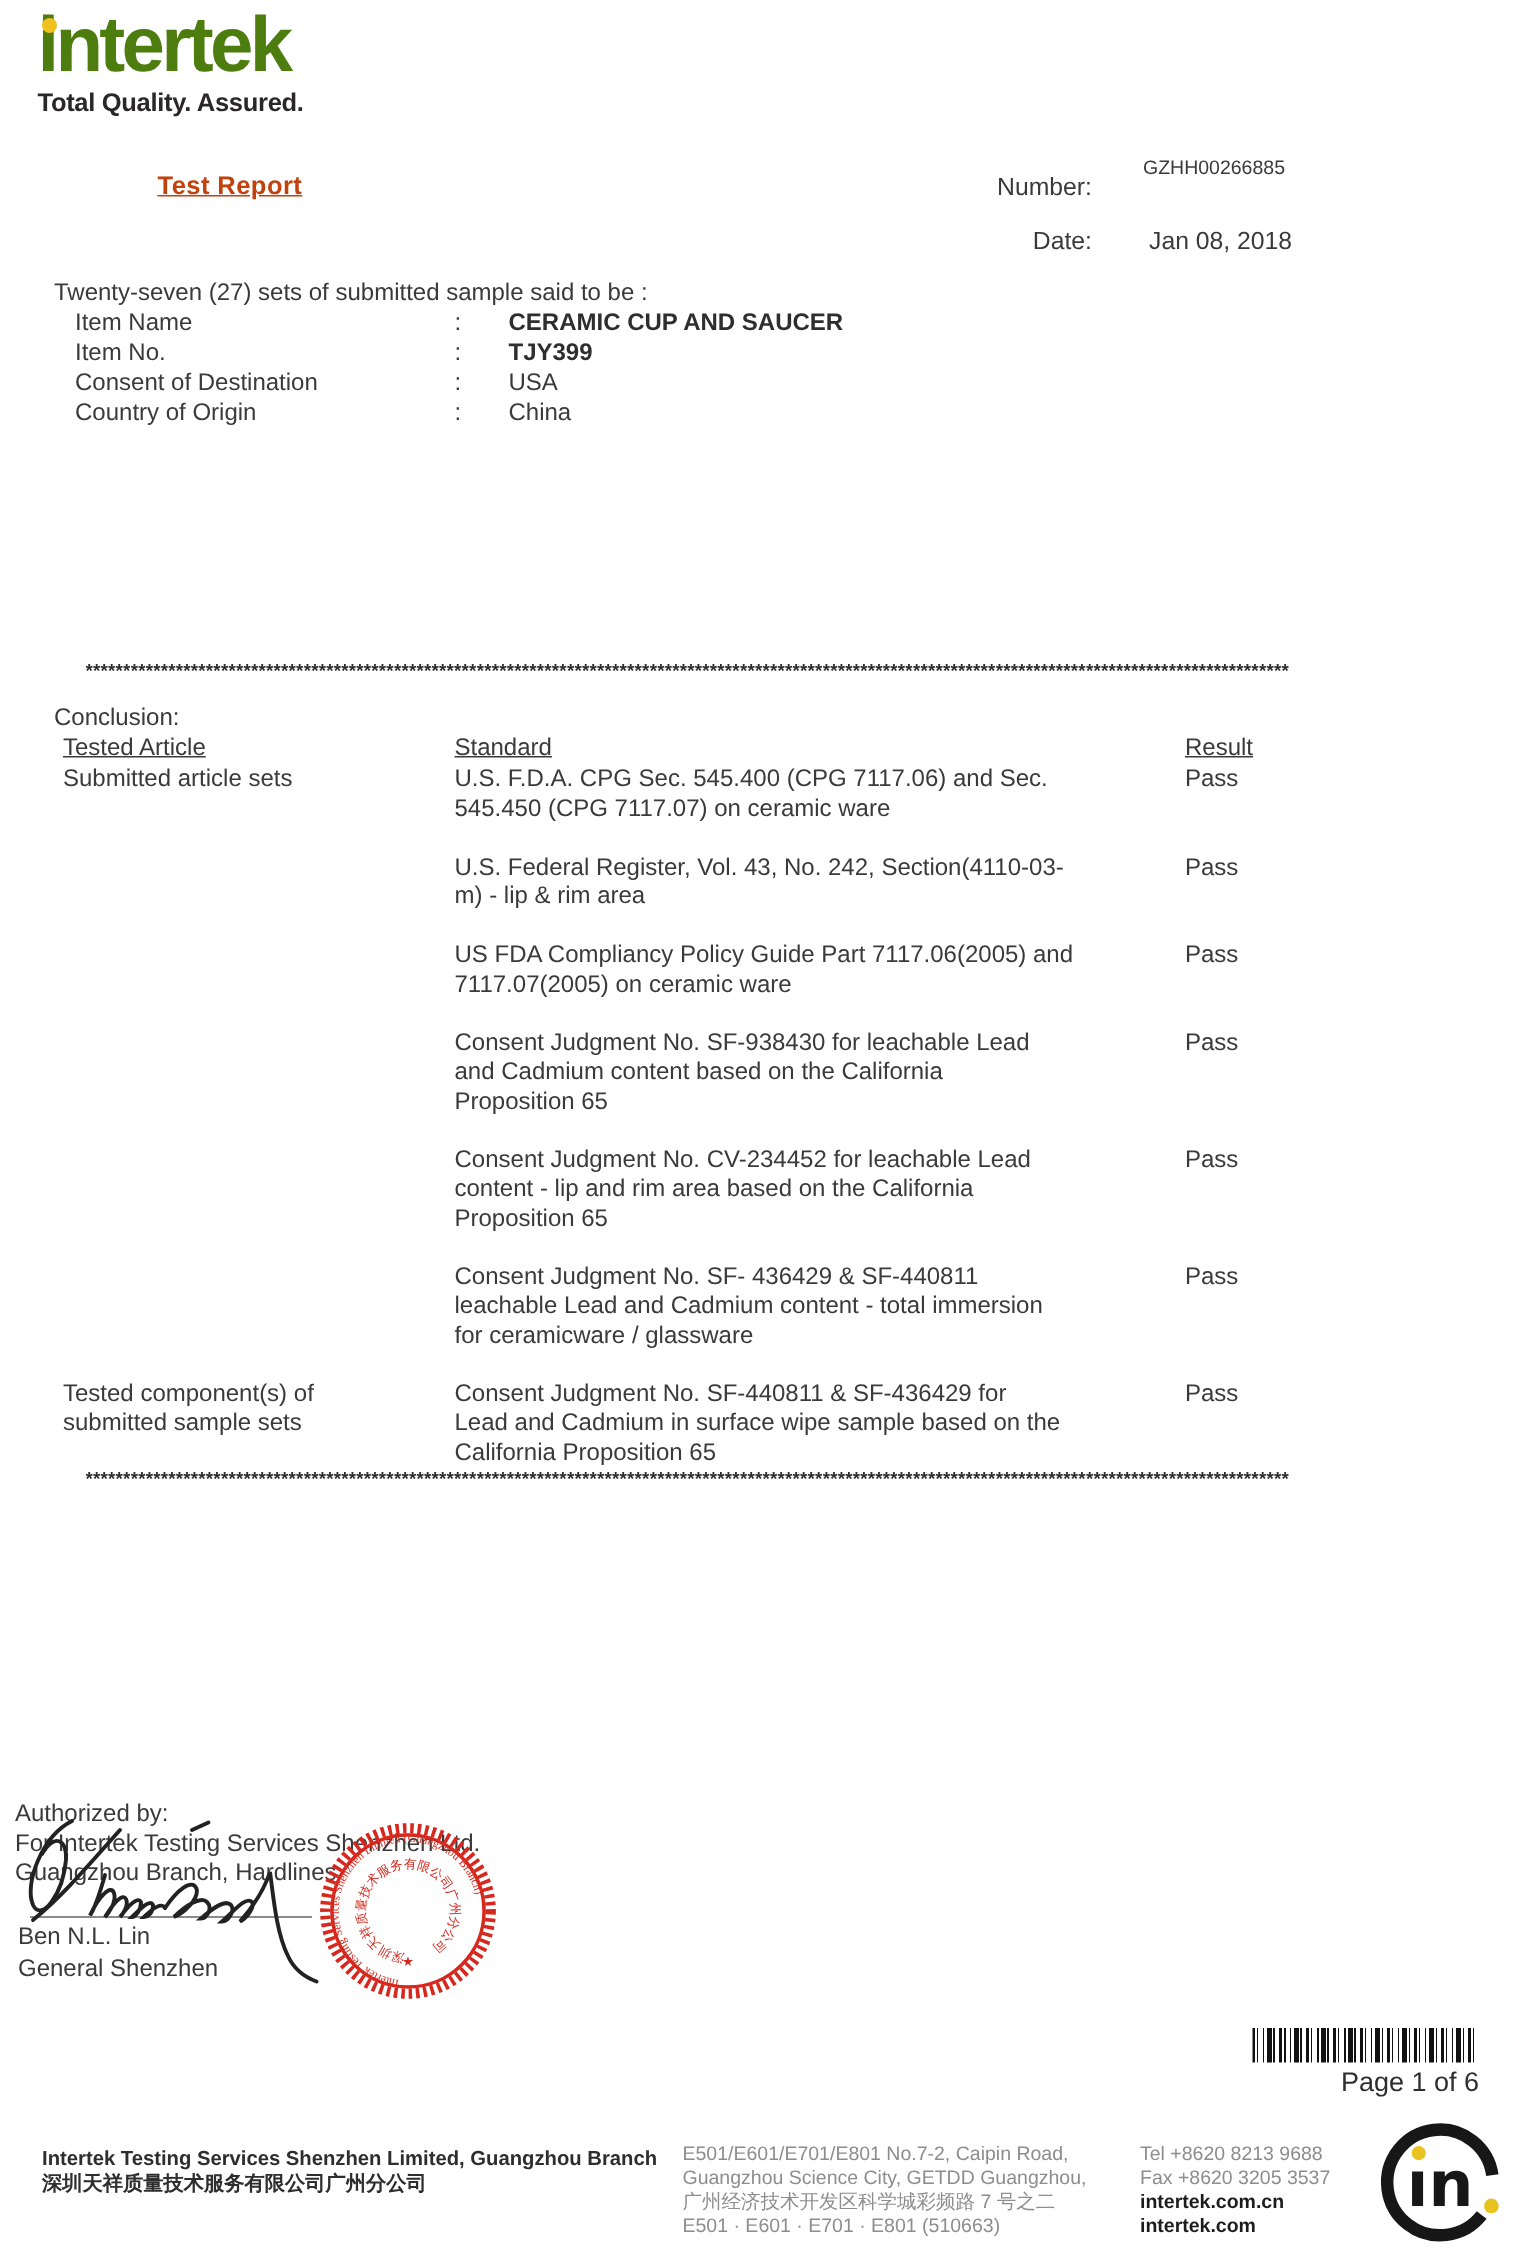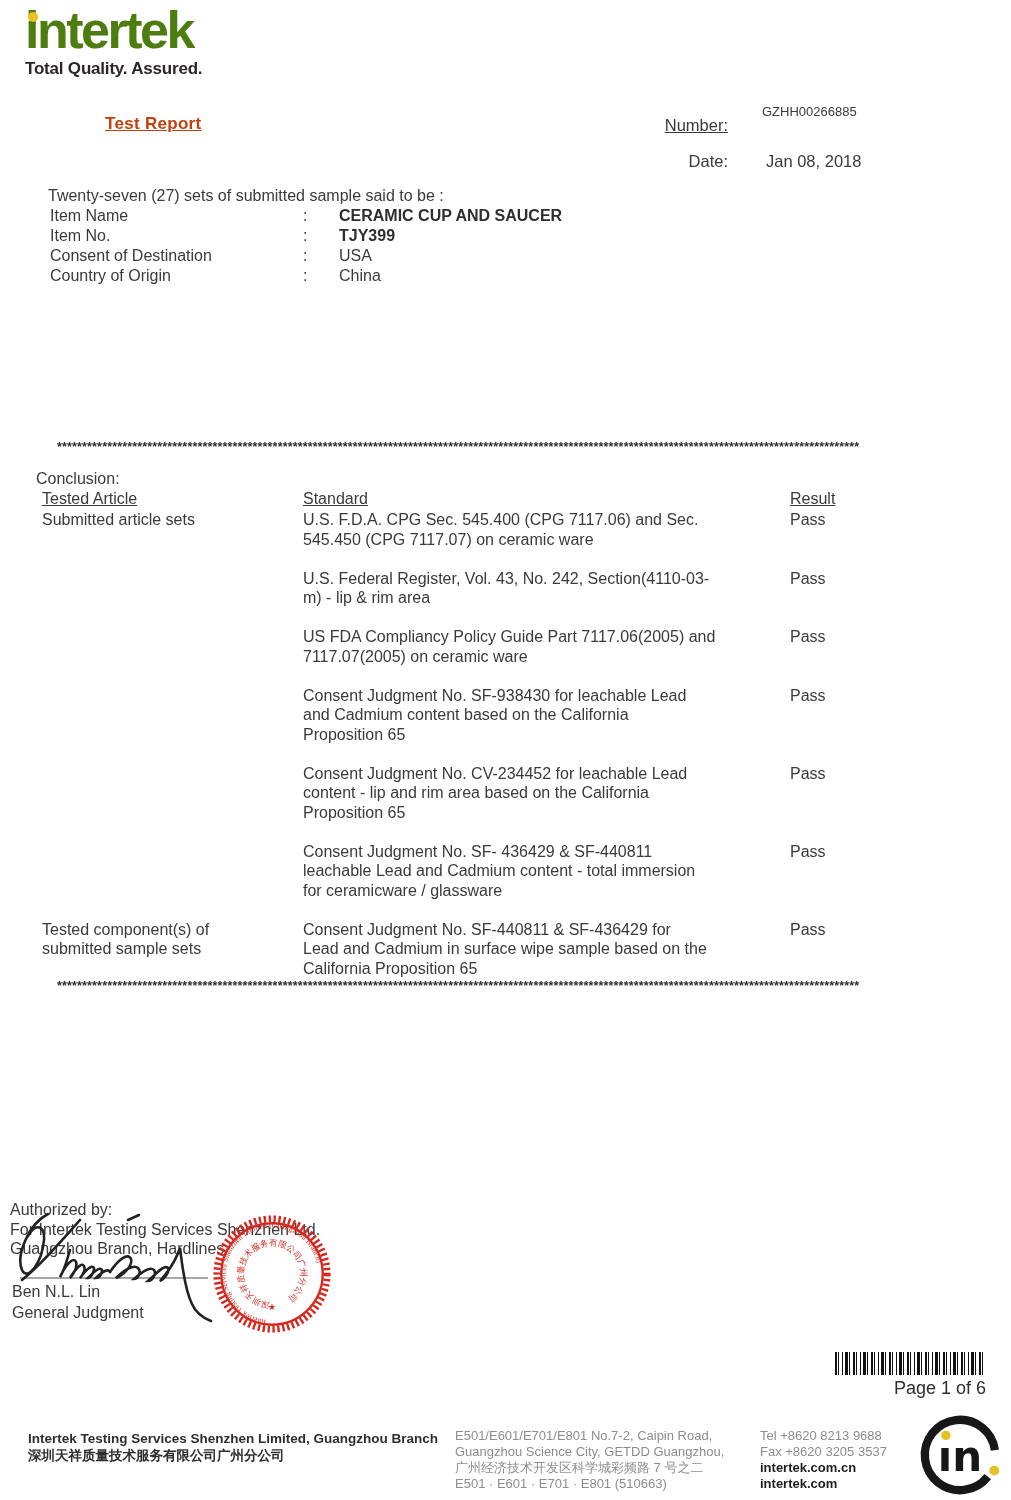--- a/index.html
+++ b/index.html
@@ -21,27 +21,27 @@
   }
   .tagline{
     font-weight:bold;font-size:17px;color:#2b2627;margin-top:3px;letter-spacing:-0.2px;
   }
   
   .report-title{
     left:105px;top:114px;font-size:17px;font-weight:bold;color:#c2410c;
     text-decoration:underline;letter-spacing:0.3px;
   }
   .meta-label{width:168px;text-align:right;font-size:16.5px;color:#3a3a3a;}
-  .num-label{left:560px;top:116px;text-decoration:underline;}
+  .num-label{left:560px;top:116px;}
   .num-value{left:762px;top:104px;font-size:13px;}
   .date-label{left:560px;top:152px;}
   .date-value{left:766px;top:152px;font-size:16.5px;}
   
   .sample{left:8px;top:186px;font-size:16px;line-height:20px;}
-  .sample .intro{margin-left:40px;}
+  .sample .intro{margin-left:28px;}
   .sample-grid{margin-left:42px;display:grid;grid-template-columns:253px 36px auto;}
   .b{font-weight:bold;color:#2e2e2e;}
   
   .divider{
     left:57px;width:918px;height:16px;overflow:hidden;white-space:nowrap;
     font-size:12.5px;font-weight:bold;color:#2e2e2e;letter-spacing:0.15px;
   }
   .div1{top:440px;}
   .div2{top:979px;}
   
@@ -204,21 +204,21 @@
   <text font-size="7.8" fill="#d6281e" font-family="'Liberation Serif',serif">
     <textPath href="#stpEn" startOffset="6">Intertek Testing Services Shenzhen Limited (Guangzhou Branch)</textPath>
   </text>
   <text font-size="8.6" fill="#d6281e">
     <textPath href="#stpCn" startOffset="2">深圳天祥质量技术服务有限公司广州分公司</textPath>
   </text>
   <text x="65" y="102" font-size="9" fill="#d6281e" text-anchor="middle">★</text>
 </svg>
 
 <div class="abs signer-name">Ben N.L. Lin</div>
-<div class="abs signer-title">General Judgment</div>
+<div class="abs signer-title">General Shenzhen</div>
 
 <div class="abs barcode"></div>
 <div class="abs pagenum">Page 1 of 6</div>
 
 <div class="abs foot foot-co">
   <div>Intertek Testing Services Shenzhen Limited, Guangzhou Branch</div>
   <div>深圳天祥质量技术服务有限公司广州分公司</div>
 </div>
 
 <div class="abs foot foot-addr">

